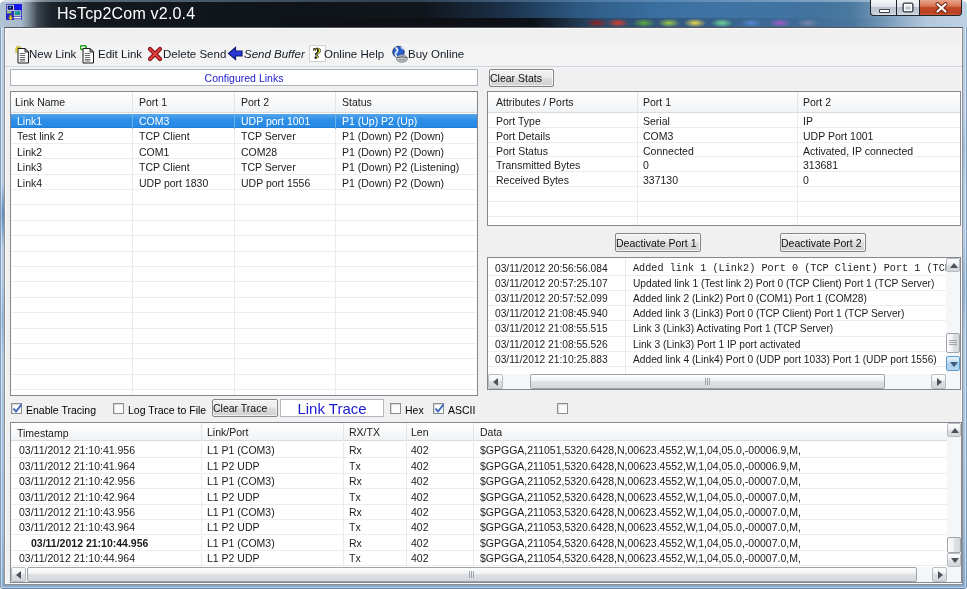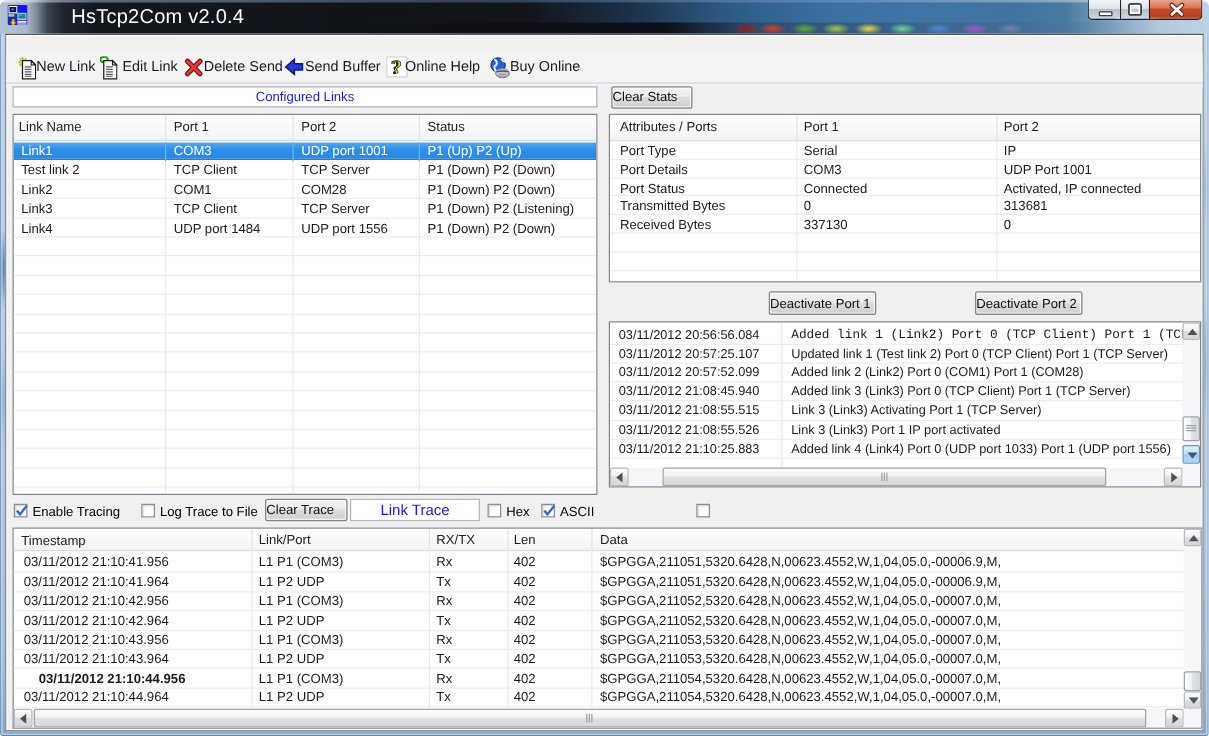--- a/index.html
+++ b/index.html
@@ -155,21 +155,21 @@
             <path d="M3 3 L13 13 M13 3 L3 13"></path>
           </g>
         <g stroke="#e03c3c" stroke-width="2.2" stroke-linecap="round">
             <path d="M3 3 L13 13 M13 3 L3 13"></path>
           </g>
       </svg>
       <span class="titem" style="left:158px;">Delete Send</span>
       <svg class="ticon" style="left:222px;top:3px;" viewBox="0 0 18 18">
         <path d="M8.5 1.5 L1.5 7.5 L8.5 13.5 V10 H15 V5 H8.5 Z" fill="#2838d8" stroke="#101a70" stroke-width="1.2"></path>
       </svg>
-      <span class="titem" style="left:239px;">Send Buffer</span>
+      <span class="titem" style="left:239px;font-style:italic;">Send Buffer</span>
       <svg class="ticon" style="left:304px;top:2px;" viewBox="0 0 18 18">
         <rect x="0.5" y="0.5" width="16" height="16" fill="#fff" stroke="#c8c8c8" stroke-width="0.8"></rect>
         <text x="3.2" y="14.2" font-family="Liberation Serif" font-size="16" font-weight="bold" fill="#1a1a1a">?</text>
         <text x="5" y="13.2" font-family="Liberation Serif" font-size="15" font-weight="bold" fill="#ece23a" stroke="#1a1a1a" stroke-width="0.55">?</text>
       </svg>
       <span class="titem" style="left:319px;">Online Help</span>
       <svg class="ticon" style="left:386px;top:2px;" viewBox="0 0 18 18">
         <circle cx="7.5" cy="7" r="5.8" fill="#2a5fd0" stroke="#123" stroke-width="0.7"></circle>
         <path d="M4.5 2.5 q3 2 1.5 4.5 q-2.5 1 -1 3.5 q1.5 2 0.5 3" stroke="#e8eef6" stroke-width="1.6" fill="none"></path>
         <path d="M10 2 q1.5 2.5 3.5 2.5 M9.5 11.5 q2 -1 3.5 0.5" stroke="#e8eef6" stroke-width="1.4" fill="none"></path>
@@ -219,21 +219,21 @@
             <span style="left:331px;">P1 (Down) P2 (Down)</span>
           </div>
       <div class="row" style="top:68px;height:15px;border-bottom:1px solid #ededed;">
             <span style="left:6px;">Link3</span>
             <span style="left:128px;">TCP Client</span>
             <span style="left:230px;">TCP Server</span>
             <span style="left:331px;">P1 (Down) P2 (Listening)</span>
           </div>
       <div class="row" style="top:84px;height:14px;border-bottom:1px solid #ededed;">
             <span style="left:6px;">Link4</span>
-            <span style="left:128px;">UDP port 1484</span>
+            <span style="left:128px;">UDP port 1830</span>
             <span style="left:230px;">UDP port 1556</span>
             <span style="left:331px;">P1 (Down) P2 (Down)</span>
           </div>
       <div class="row" style="top:99px;height:14px;border-bottom:1px solid #ededed;"></div>
       <div class="row" style="top:114px;height:15px;border-bottom:1px solid #ededed;"></div>
       <div class="row" style="top:130px;height:14px;border-bottom:1px solid #ededed;"></div>
       <div class="row" style="top:145px;height:15px;border-bottom:1px solid #ededed;"></div>
       <div class="row" style="top:161px;height:14px;border-bottom:1px solid #ededed;"></div>
       <div class="row" style="top:176px;height:14px;border-bottom:1px solid #ededed;"></div>
       <div class="row" style="top:191px;height:15px;border-bottom:1px solid #ededed;"></div>
@@ -346,21 +346,21 @@
     <div class="cblab" style="left:567px;top:376px;margin-top:35px;">Log Events to File</div>
 
     <div class="cb" style="left:6px;top:375px;"></div>
     <svg style="position:absolute;left:6px;top:374px;" width="13" height="13" viewBox="0 0 13 13">
         <path d="M2.5 6.5 L5 9.5 L10.5 2.5" stroke="#3a66c0" stroke-width="1.9" fill="none"></path>
       </svg>
     <div class="cblab" style="left:21px;top:376px;">Enable Tracing</div>
     <div class="cb" style="left:108px;top:375px;"></div>
     <div class="cblab" style="left:123px;top:376px;">Log Trace to File</div>
     <div class="btn" style="left:207px;top:371px;width:66px;height:18px;line-height:17px;">Clear Trace</div>
-    <div style="position:absolute;left:275px;top:371px;width:104px;height:18px;background:#fff;border:1px solid #b2b8bf;text-align:center;line-height:17px;color:#1b1bd0;font-size:12px;">Link Trace</div>
+    <div style="position:absolute;left:275px;top:371px;width:104px;height:18px;background:#fff;border:1px solid #b2b8bf;text-align:center;line-height:17px;color:#1b1bd0;font-size:15px;">Link Trace</div>
     <div class="cb" style="left:385px;top:375px;"></div>
     <div class="cblab" style="left:400px;top:376px;">Hex</div>
     <div class="cb" style="left:428px;top:375px;"></div>
     <svg style="position:absolute;left:428px;top:374px;" width="13" height="13" viewBox="0 0 13 13">
         <path d="M2.5 6.5 L5 9.5 L10.5 2.5" stroke="#3a66c0" stroke-width="1.9" fill="none"></path>
       </svg>
     <div class="cblab" style="left:443px;top:376px;">ASCII</div>
 
     <div class="lv" style="left:5px;top:394px;width:952px;height:161px;">
       <div class="lvhead" style="height:18px;">

